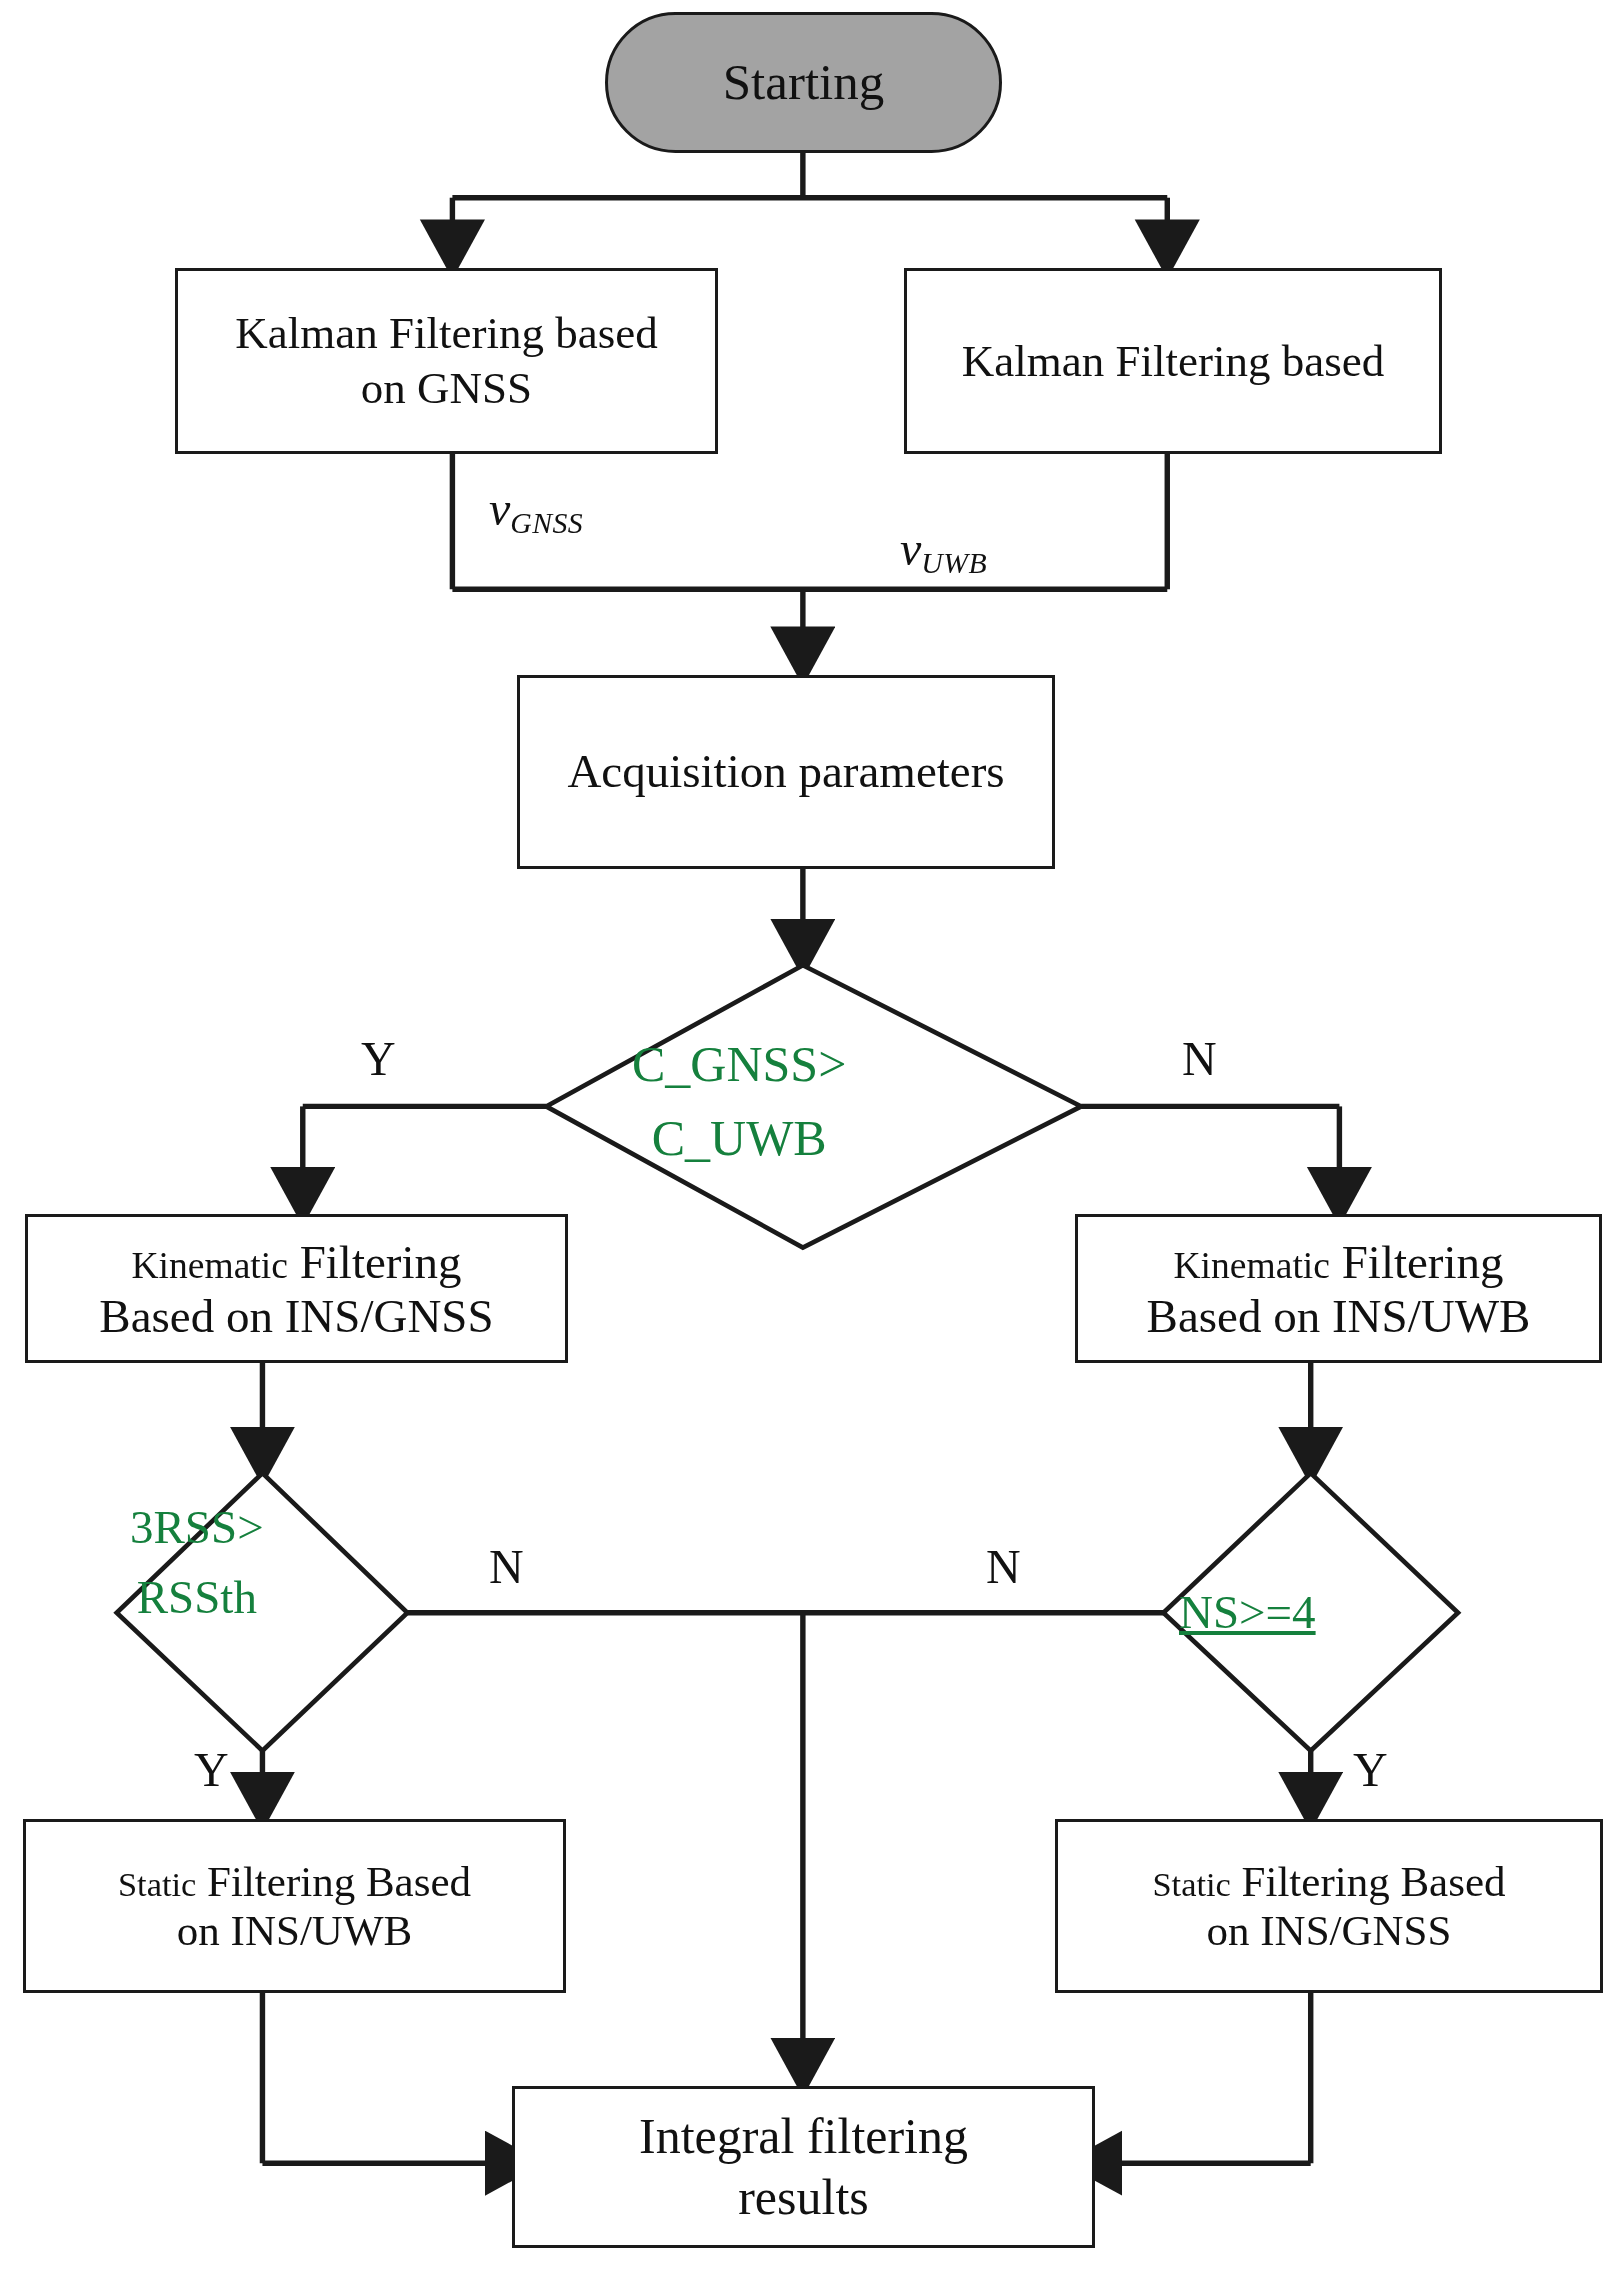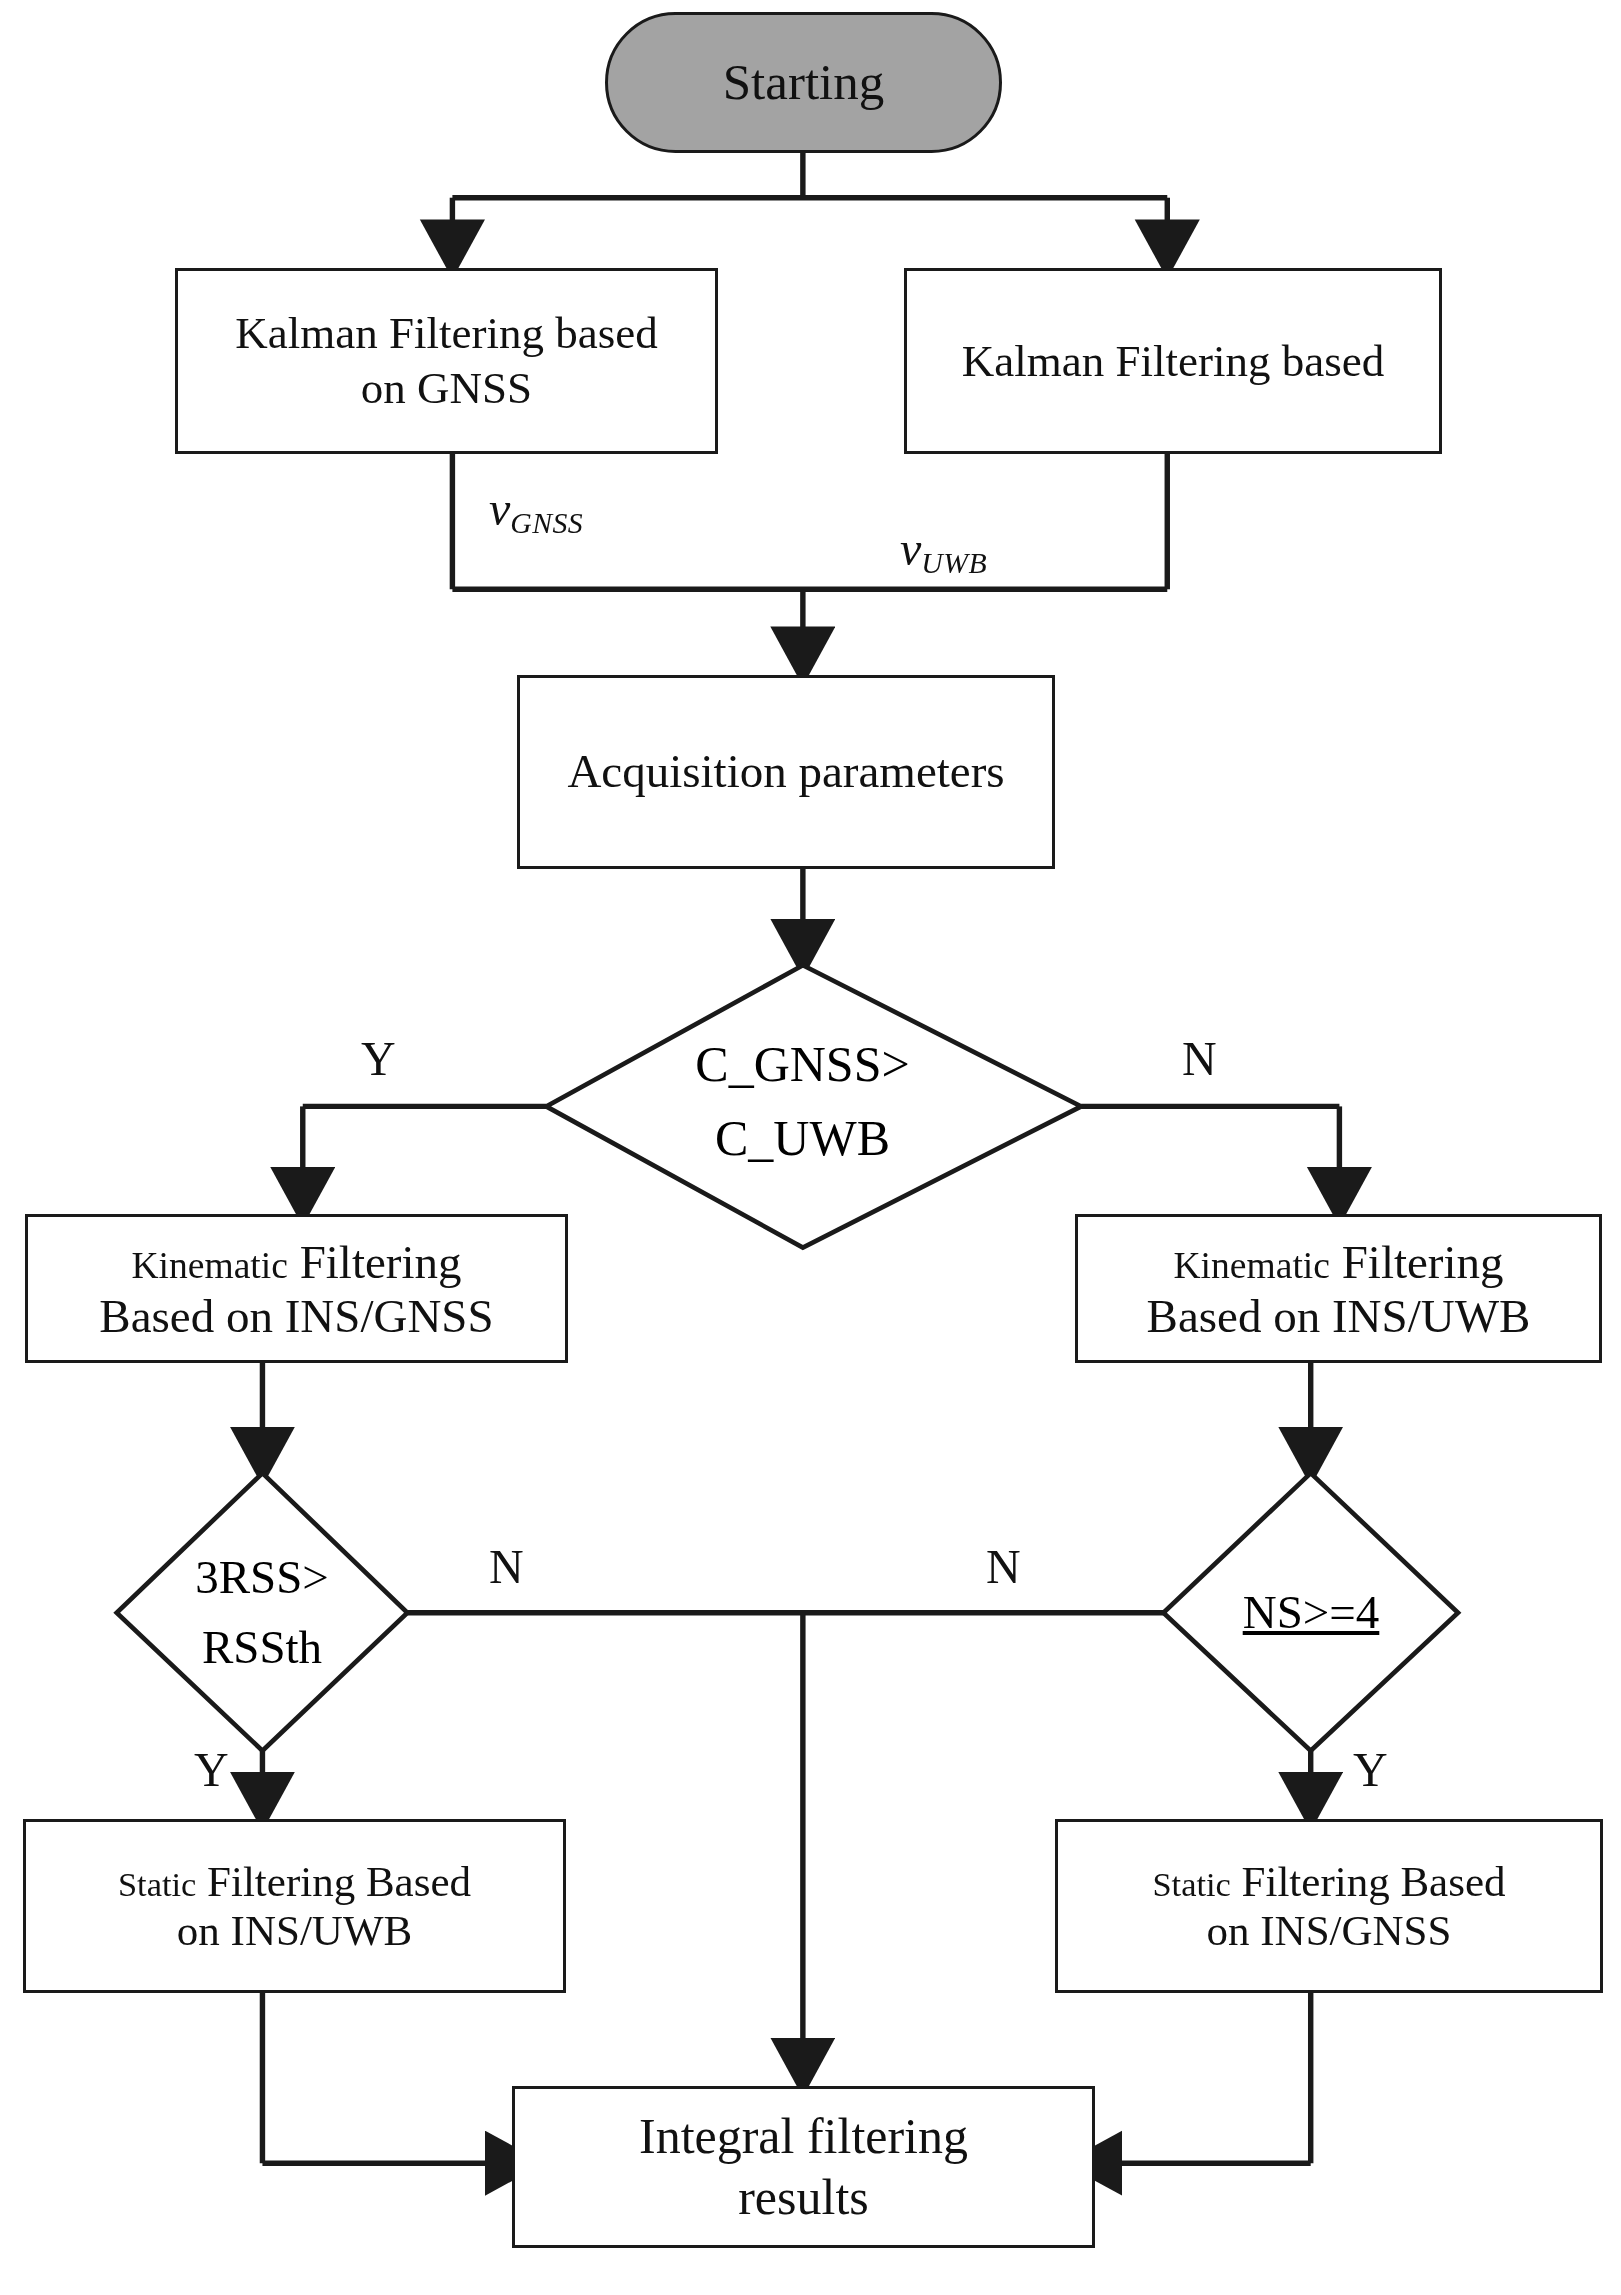--- a/index.html
+++ b/index.html
@@ -11,21 +11,21 @@
   .boxnode{border:3.9px solid #1a1a1a;background:#ffffff;}
   .startnode{border:3.9px solid #1a1a1a;background:#a3a3a3;border-radius:775px;}
   .nodelabel{line-height:1.22;white-space:pre-line;}
 
   .f56{font-size:43px;}
   .f58{font-size:45px;}
   .f60{font-size:47px;}
   .f64{font-size:50px;}
   .f66{font-size:51px;}
 
-  .diamond-label{position:absolute;display:flex;align-items:center;justify-content:center;text-align:center;color:#000000;line-height:1.18;white-space:pre-line;}
+  .diamond-label{position:absolute;display:flex;align-items:center;justify-content:flex-start;text-align:center;color:#15803d;line-height:1.18;white-space:pre-line;}
 
   .edgelabel{position:absolute;color:#111;font-size:48px;line-height:1;}
   .vlabel{position:absolute;color:#111;font-size:48px;font-style:italic;line-height:1;}
   .vlabel sub{font-size:0.62em;font-style:italic;vertical-align:baseline;position:relative;top:0.28em;letter-spacing:0.4px;}
 
   .small-lead{font-size:0.80em;}
 </style>
 </head>
 <body>
 
@@ -122,21 +122,21 @@
     </div>
   </div>
 
   <div class="node boxnode" style="left:1075px;top:1214px;width:527px;height:149px;">
     <div style="display:block;">
       <div class="f60"><span class="small-lead">Kinematic</span><span> Filtering</span></div>
       <div class="f60">Based on INS/UWB</div>
     </div>
   </div>
 
-  <div class="diamond-label" style="left:130px;top:1539px;width:264px;height:147px;">
+  <div class="diamond-label" style="left:130px;top:1489px;width:264px;height:147px;">
     <div style="display:block;">
       <div class="f60">3RSS&gt;</div>
       <div class="f60">RSSth</div>
     </div>
   </div>
 
   <div class="diamond-label" style="left:1179px;top:1574px;width:264px;height:78px;text-decoration:underline;">
     <span class="f60">NS&gt;=4</span>
   </div>
 

